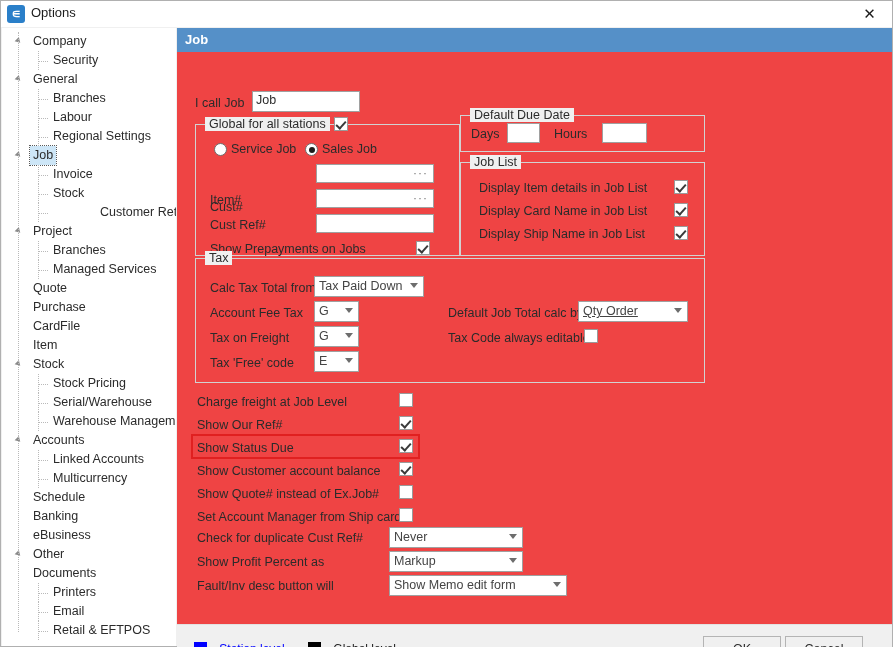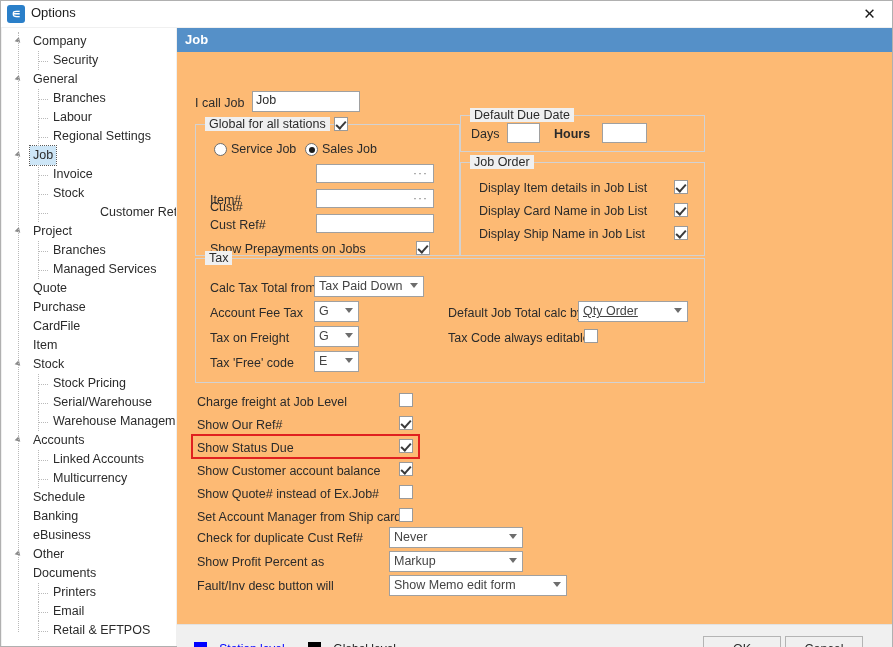--- a/index.html
+++ b/index.html
@@ -29,21 +29,21 @@
   .twisty{position:absolute;left:14px;top:6px;width:0;height:0;
           border-left:5px solid #8a8a8a;border-top:3px solid transparent;border-bottom:3px solid transparent;
           transform:rotate(45deg);transform-origin:50% 50%;}
   .vline{position:absolute;width:0;border-left:1px dotted #b9b9b9;}
   .hline{position:absolute;height:0;border-top:1px dotted #b9b9b9;}
 
   
   .pane{position:absolute;left:176px;top:27px;width:715px;height:618px;background:#f0f0f0;box-sizing:border-box;}
   .pane-header{position:absolute;left:0;top:0;width:715px;height:24px;background:#5590c8;}
   .pane-header span{position:absolute;left:8px;top:4px;color:#ffffff;font-size:13px;font-weight:bold;}
-  .pane-body{position:absolute;left:0;top:24px;width:715px;height:572px;background:#fdba74;}
+  .pane-body{position:absolute;left:0;top:24px;width:715px;height:572px;background:#ef4444;}
 
   
   .lbl-txt{position:absolute;font-size:12.5px;color:#2b2b2b;white-space:nowrap;}
   .txtbox{position:absolute;background:#ffffff;border:1px solid #a0a0a0;box-sizing:border-box;font-size:12.5px;color:#2b2b2b;padding:1px 3px;line-height:normal;}
   .txtbox.ellip:after{content:"\00B7\00B7\00B7";position:absolute;right:5px;top:1px;color:#777;letter-spacing:1px;font-size:12px;}
   .chk{position:absolute;width:14px;height:14px;background:#ffffff;border:1px solid #9a9a9a;box-sizing:border-box;}
   .chk.on:after{content:"";position:absolute;left:3px;top:1px;width:4px;height:8px;border:solid #3a3a3a;border-width:0 2px 2px 0;transform:rotate(42deg);}
   .radio{position:absolute;width:13px;height:13px;border:1px solid #6d6d6d;border-radius:50%;background:#ffffff;box-sizing:border-box;}
   .radio.on:after{content:"";position:absolute;left:2.5px;top:2.5px;width:6px;height:6px;border-radius:50%;background:#1d1d1d;}
   .combo{position:absolute;background:#ffffff;border:1px solid #a0a0a0;box-sizing:border-box;font-size:12.5px;color:#444;padding:2px 18px 0 4px;line-height:normal;white-space:nowrap;overflow:hidden;}
@@ -176,26 +176,26 @@
         <div class="txtbox" style="left:120px;top:89px;width:118px;height:19px;"></div>
 
         <div class="lbl-txt" style="left:14px;top:117px;">Show Prepayments on Jobs</div>
         <div class="chk on" style="left:220px;top:116px;"></div>
       </div>
 
       <div class="group" style="left:283px;top:63px;width:245px;height:37px;">
         <span class="cap">Default Due Date</span>
         <div class="lbl-txt" style="left:10px;top:11px;">Days</div>
         <div class="txtbox" style="left:46px;top:7px;width:33px;height:20px;"></div>
-        <div class="lbl-txt" style="left:93px;top:11px;font-weight:bold;">Hours</div>
+        <div class="lbl-txt" style="left:93px;top:11px;">Hours</div>
         <div class="txtbox" style="left:141px;top:7px;width:45px;height:20px;"></div>
       </div>
 
       <div class="group" style="left:283px;top:110px;width:245px;height:94px;">
-        <span class="cap">Job Order</span>
+        <span class="cap">Job List</span>
         <div id="joblist-items">
             <div class="lbl-txt" style="left: 18px; top: 18px;">Display Item details in Job List</div>
             <div class="chk on" style="left: 213px; top: 17px;"></div>
             <div class="lbl-txt" style="left: 18px; top: 41px;">Display Card Name in Job List</div>
             <div class="chk on" style="left: 213px; top: 40px;"></div>
             <div class="lbl-txt" style="left: 18px; top: 64px;">Display Ship Name in Job List</div>
             <div class="chk on" style="left: 213px; top: 63px;"></div>
           </div>
       </div>
 

